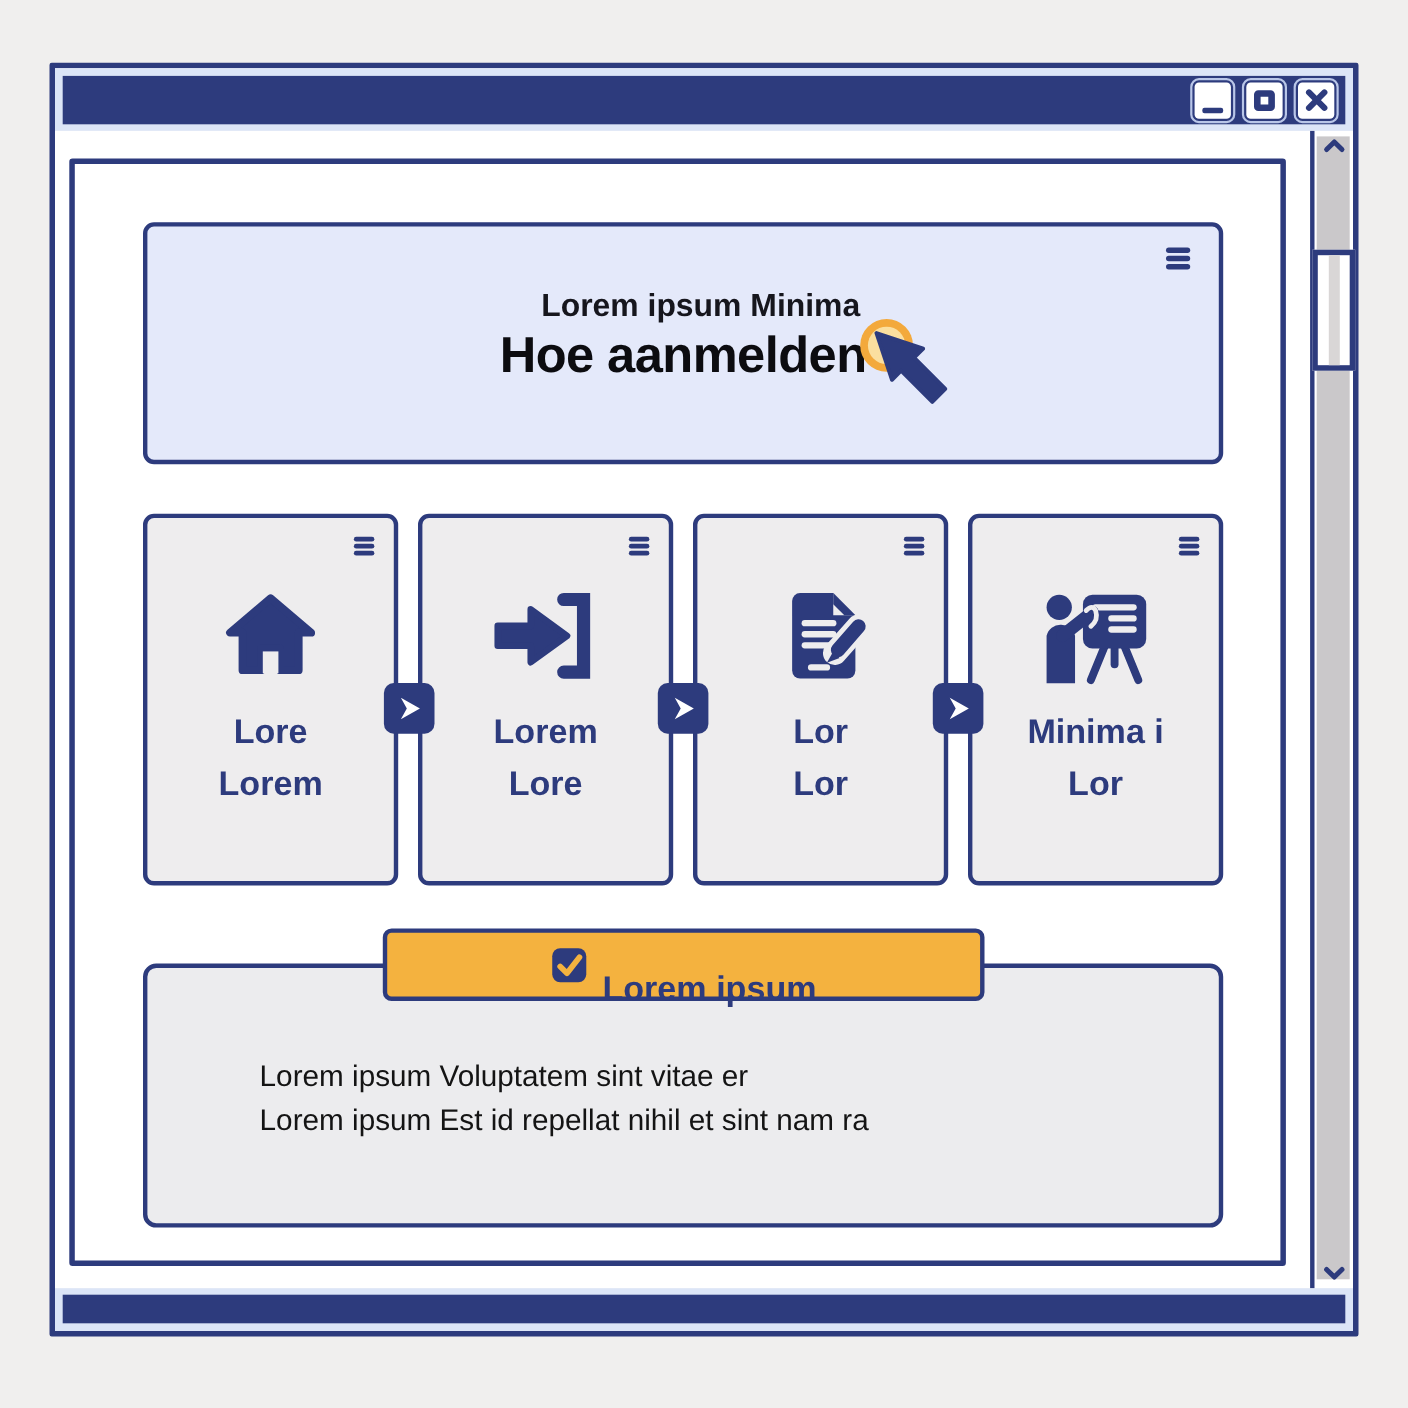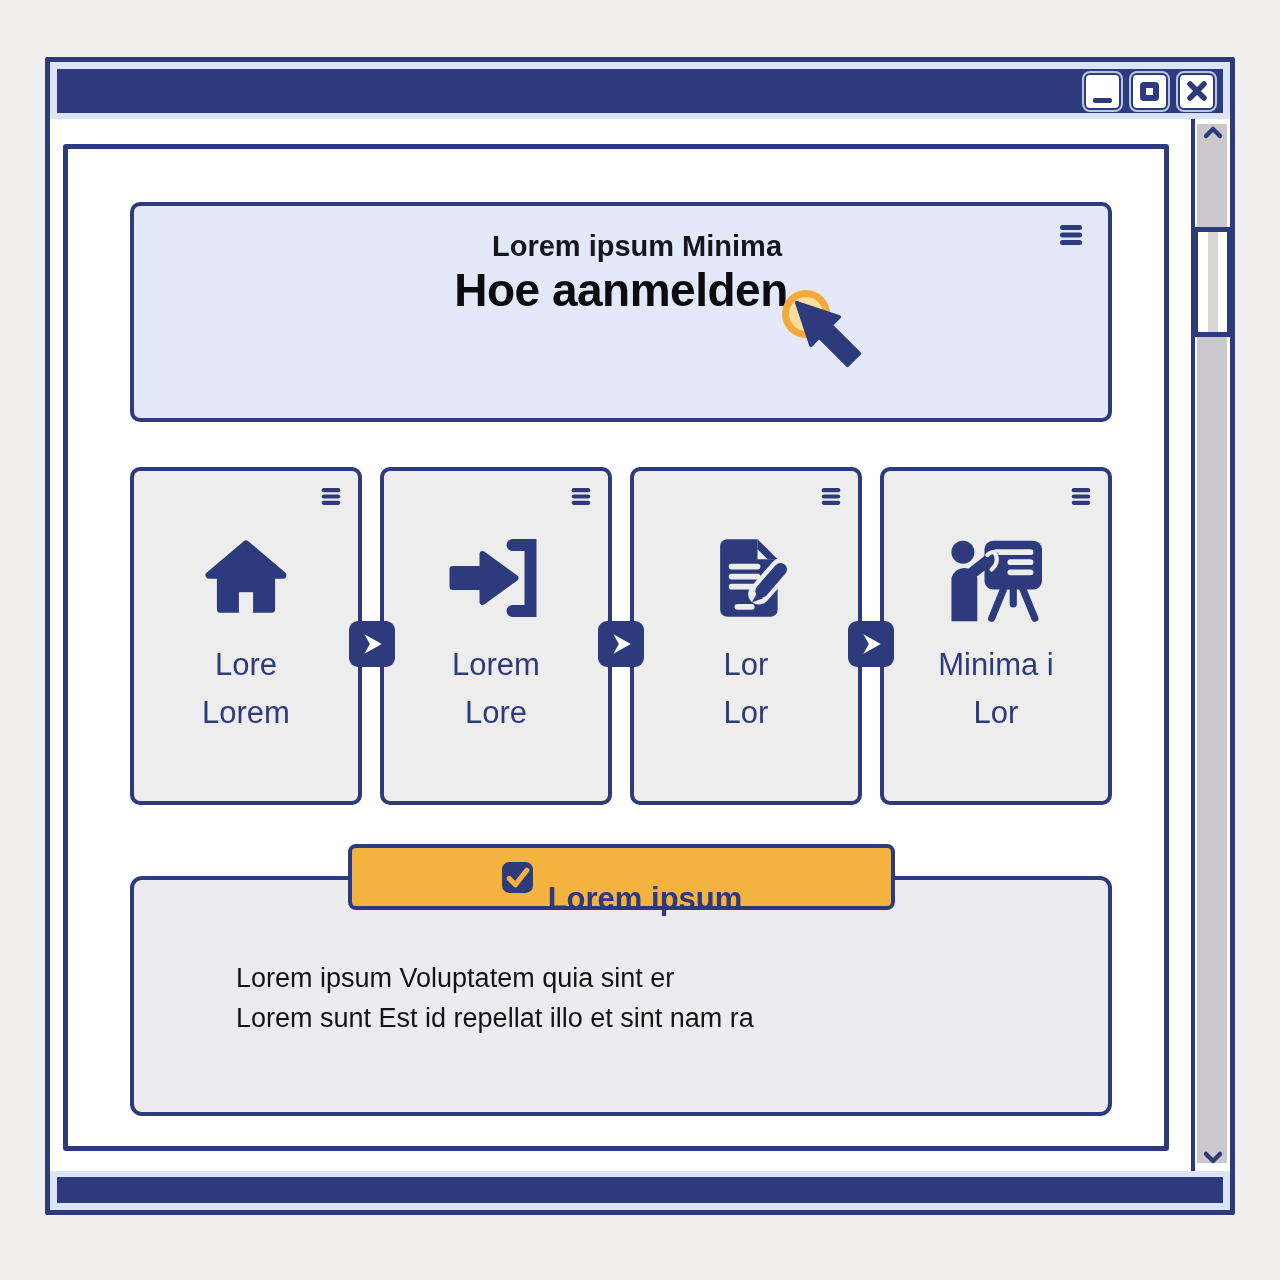--- a/index.html
+++ b/index.html
@@ -47,37 +47,37 @@
   .bottombar-frame { background:#dce5f7; padding:6px 7px 7px 7px; }
   .bottombar { height:26px; background:#2d3b7d; }
 
   
   .header-card {
     position:absolute; left:62px; top:53px; width:982px; height:220px;
     background:#e4e9fa; border:4px solid #2d3b7d; border-radius:10px;
   }
   .hamburger { position:absolute; }
   .hc-hamburger { top:18px; right:24px; }
-  .subtitle { text-align:center; margin-top:24px; font-size:29px; font-weight:600; color:#16161d;padding-left:32px; }
+  .subtitle { text-align:center; margin-top:56px; font-size:29px; font-weight:600; color:#16161d;padding-left:32px; }
   .big-title { text-align:center; font-size:46px; font-weight:bold; color:#0c0c10; letter-spacing:-0.5px; }
   .cursor-wrap { position:absolute; left:648px; top:84px; width:100px; height:100px; }
   .cursor-ring { position:absolute; left:0; top:0; width:48px; height:48px; border-radius:50%; background:#f3a93c; }
   .cursor-ring-inner { position:absolute; inset:7px; border-radius:50%; background:#fbdf9f; }
   .cursor-ring-core { position:absolute; inset:14px; border-radius:50%; background:#f3a93c; }
   .cursor-arrow { position:absolute; left:10px; top:8px; }
 
   
   .steps-row { position:absolute; left:62px; top:318px; display:flex; gap:18px; }
   .step-card {
     width:232px; height:338px; background:#eeedee; border:4px solid #2d3b7d;
     border-radius:10px; position:relative; display:flex; flex-direction:column; align-items:center;
   }
   .sc-hamburger { top:16px; right:16px; }
   .step-icon { height:118px; margin-top:48px; display:flex; align-items:center; justify-content:center; }
-  .step-label { text-align:center; font-size:31px; font-weight:normal; color:#2d3b7d; line-height:48px; margin-top:4px; }
+  .step-label { text-align:center; font-size:31px; font-weight:bold; color:#2d3b7d; line-height:48px; margin-top:4px; }
   .connector {
     position:absolute; width:46px; height:46px; background:#2d3b7d; border-radius:9px;
     display:flex; align-items:center; justify-content:center; top:472px; z-index:2; cursor:pointer;
   }
 
   
   .action-button {
     position:absolute; left:280px; top:695px; width:547px; height:66px;
     background:#f4b23f; border:4px solid #2d3b7d; border-radius:8px;
     display:flex; align-items:center; justify-content:center; gap:14px;
@@ -248,22 +248,22 @@
         <div class="action-button">
           <svg width="33" height="33" viewBox="0 0 32 32">
             <rect x="1" y="1" width="30" height="30" rx="7" fill="#2d3b7d"></rect>
             <polyline points="8,17 14,23 25,9" fill="none" stroke="#f4b23f" stroke-width="5" stroke-linecap="round" stroke-linejoin="round"></polyline>
           </svg>
           <span class="action-label">Lorem ipsum</span>
         </div>
 
         <div class="info-card">
           <div class="info-text">
-            <div class="info-line">Lorem ipsum Voluptatem quia sint er</div>
-            <div class="info-line">Lorem sunt Est id repellat illo et sint nam ra</div>
+            <div class="info-line">Lorem ipsum Voluptatem sint vitae er</div>
+            <div class="info-line">Lorem ipsum Est id repellat nihil et sint nam ra</div>
           </div>
         </div>
 
       </div>
     </div>
 
     <div class="scrollbar">
       <div class="track"></div>
       <svg class="scroll-chevron chev-up" width="26" height="16" viewBox="0 0 26 16">
         <polyline points="6,11 13,4 20,11" fill="none" stroke="#2d3b7d" stroke-width="4.5" stroke-linecap="round" stroke-linejoin="round"></polyline>

